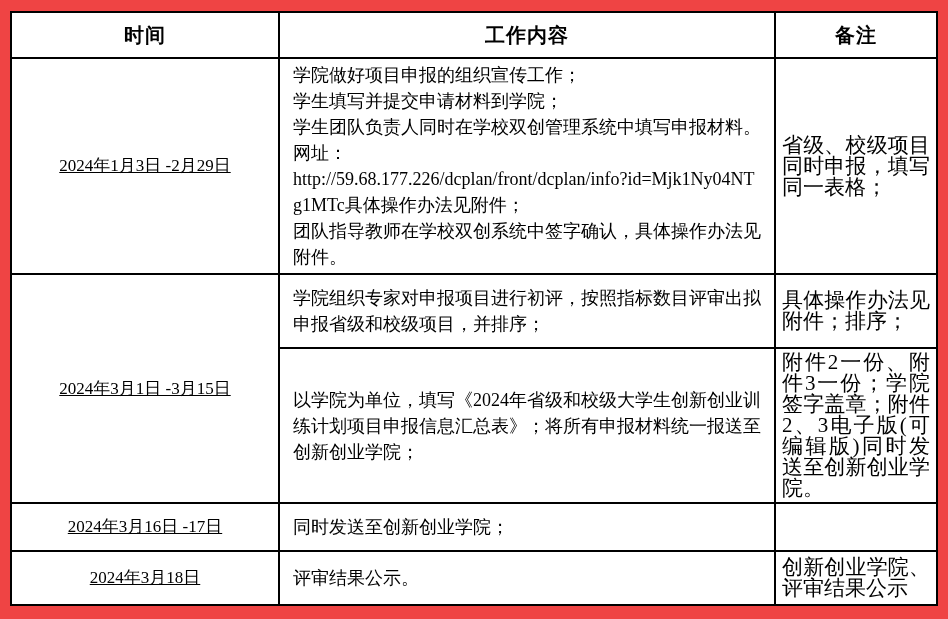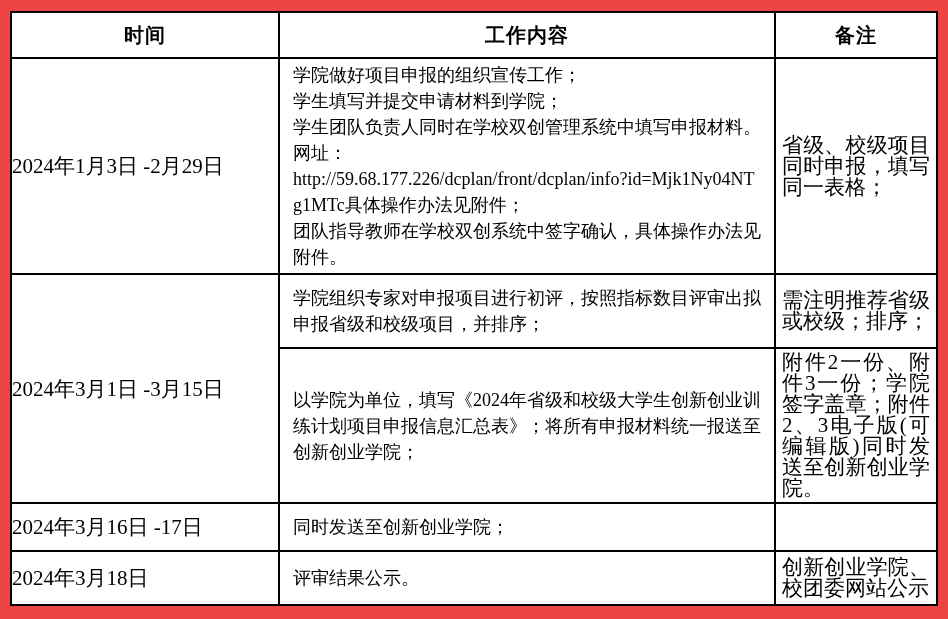--- a/index.html
+++ b/index.html
@@ -34,23 +34,24 @@
   tr.r4    { height: 54px;  }
 
   th {
     font-size: 20px;
     font-weight: bold;
     text-align: center;
     letter-spacing: 1px;
   }
 
   td.time {
-    text-align: left;
-    font-size: 21px;
+    text-align: center;
+    font-size: 17px;
     line-height: 24px;
+    text-decoration: underline;
   }
 
   td.content {
     font-size: 18px;
     line-height: 26px;
     padding: 3px 13px;
     text-align: justify;
     word-break: break-all;
   }
   td.content p { text-align: justify; word-break: break-all; }
@@ -91,34 +92,34 @@
         <p>网址：</p>
         <p>http://59.68.177.226/dcplan/front/dcplan/info?id=Mjk1Ny04NTg1MTc具体操作办法见附件；</p>
         <p>团队指导教师在学校双创系统中签字确认，具体操作办法见附件。</p>
       </td>
       <td class="note">省级、校级项目同时申报，填写同一表格；</td>
     </tr>
 
     <tr class="r2a">
       <td class="time" rowspan="2">2024年3月1日 -3月15日</td>
       <td class="content">学院组织专家对申报项目进行初评，按照指标数目评审出拟申报省级和校级项目，并排序；</td>
-      <td class="note">需注明推荐省级或校级；排序；</td>
+      <td class="note">具体操作办法见附件；排序；</td>
     </tr>
 
     <tr class="r2b">
       <td class="content">以学院为单位，填写《2024年省级和校级大学生创新创业训练计划项目申报信息汇总表》；将所有申报材料统一报送至创新创业学院；</td>
       <td class="note">附件2一份、附件3一份；学院签字盖章；附件2、3电子版(可编辑版)同时发送至创新创业学院。</td>
     </tr>
 
     <tr class="r3">
       <td class="time">2024年3月16日 -17日</td>
       <td class="content">同时发送至创新创业学院；</td>
       <td class="note"></td>
     </tr>
 
     <tr class="r4">
       <td class="time">2024年3月18日</td>
       <td class="content">评审结果公示。</td>
-      <td class="note">创新创业学院、校团委网站公示</td>
+      <td class="note">创新创业学院、评审结果公示</td>
     </tr>
   </tbody>
     </table>
 </div>
 
 </body></html>

